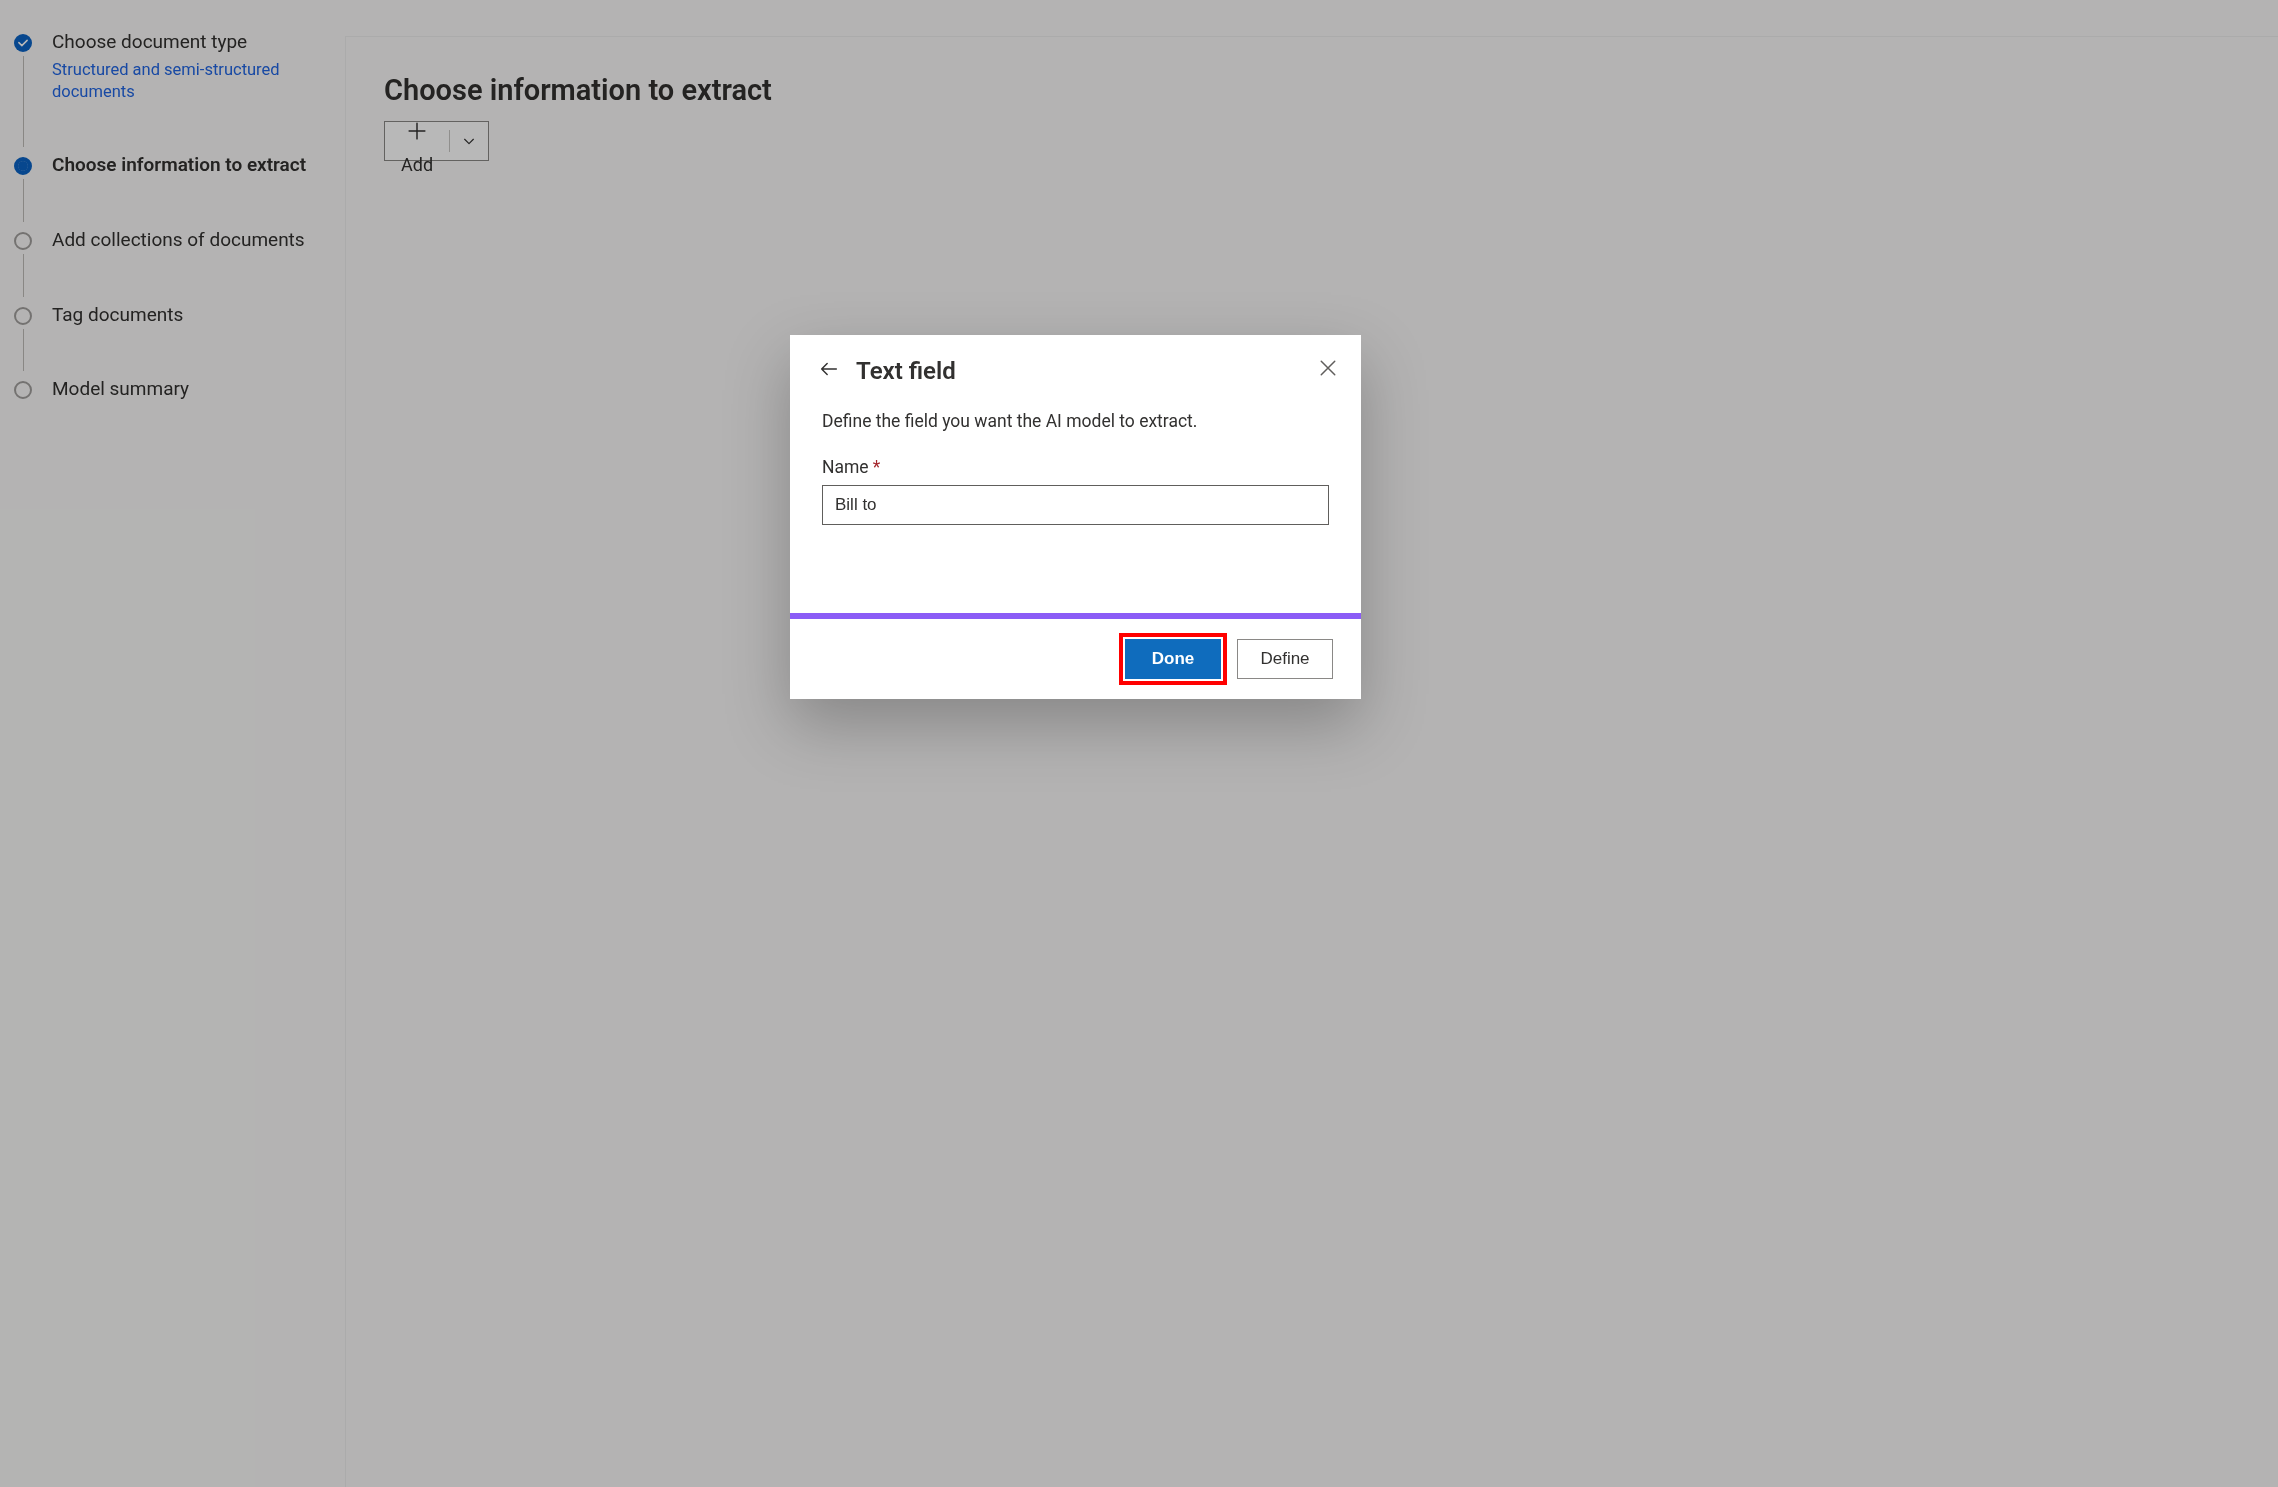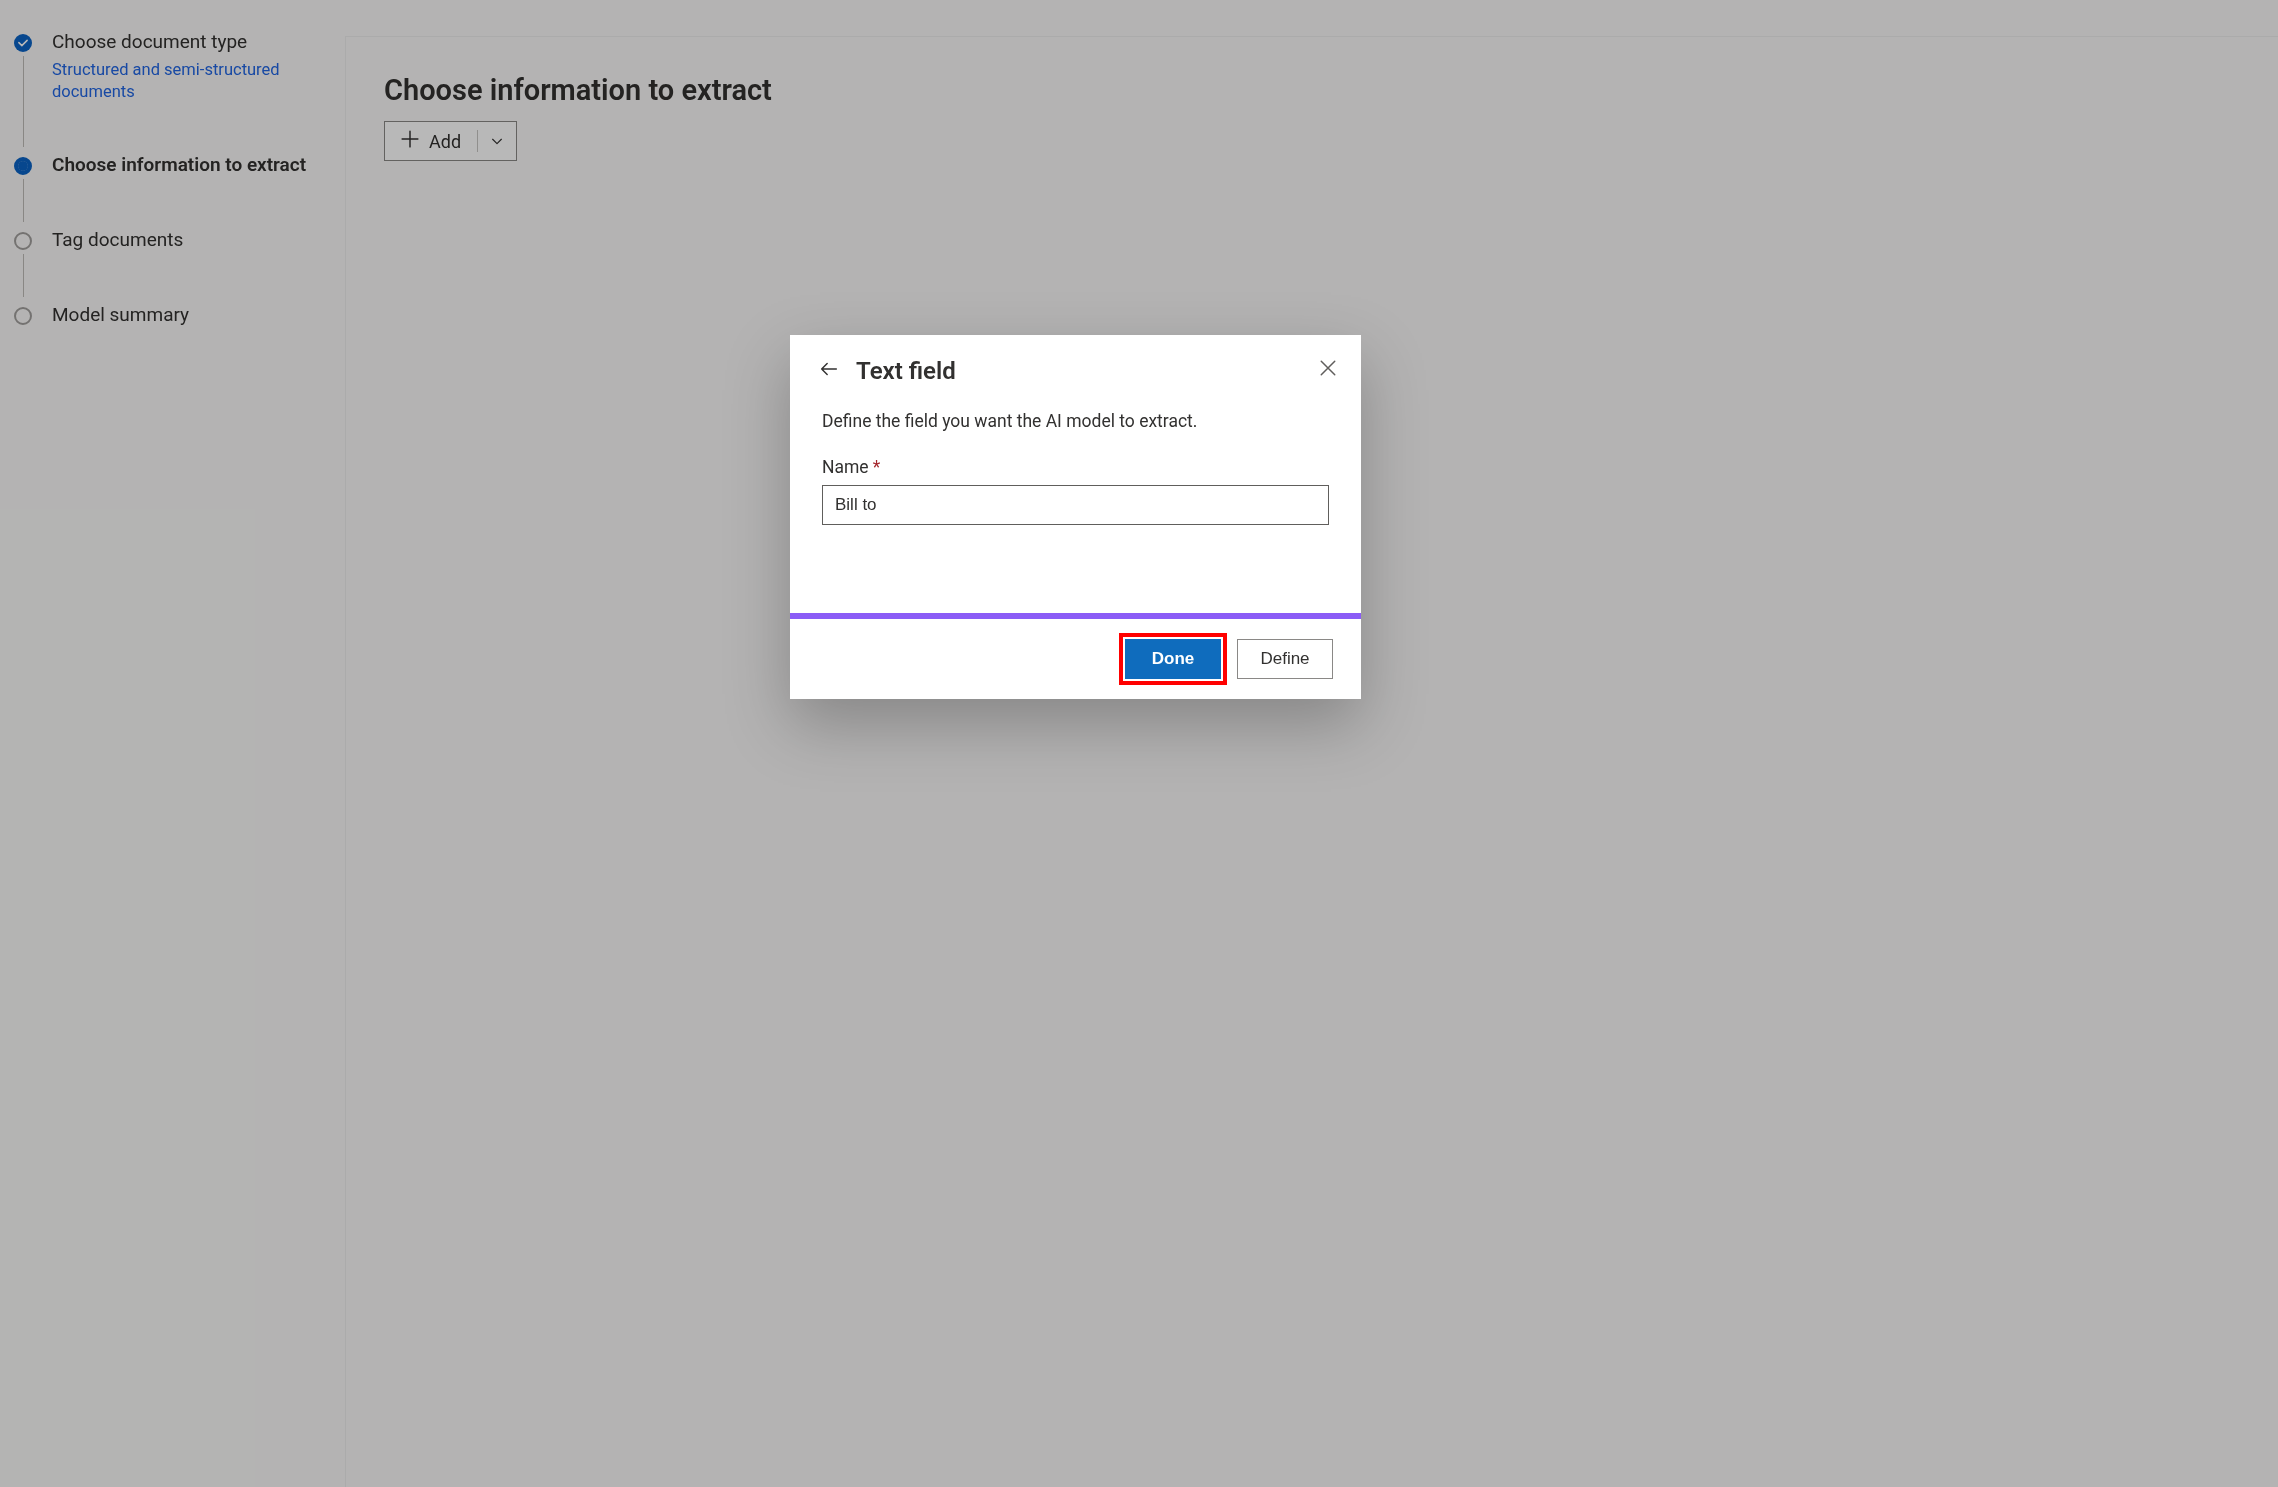--- a/index.html
+++ b/index.html
@@ -114,20 +114,21 @@
     height: 40px;
     font-size: 18px;
     color: #323130;
     cursor: pointer;
   }
   .add-btn .left {
     display: flex;
     align-items: center;
     gap: 10px;
     padding: 0 16px;
+    flex-direction: column;
   }
   .add-btn .plus svg { width: 18px; height: 18px; }
   .add-btn .divider {
     width: 1px;
     background: #c8c6c4;
     margin: 8px 0;
   }
   .add-btn .right {
     display: flex;
     align-items: center;
@@ -247,20 +248,25 @@
     </div>
 
     <div class="step current">
       <div class="marker">
           <div class="marker-inner"></div>
         </div>
       <div class="line"></div>
       <div class="step-title">Choose information to extract</div>
     </div>
 
+    <div class="step upcoming">
+      <div class="marker"></div>
+      <div class="line"></div>
+      <div class="step-title">Add collections of documents</div>
+    </div>
 
     <div class="step upcoming">
       <div class="marker"></div>
       <div class="line"></div>
       <div class="step-title">Tag documents</div>
     </div>
 
     <div class="step upcoming">
       <div class="marker"></div>
 

